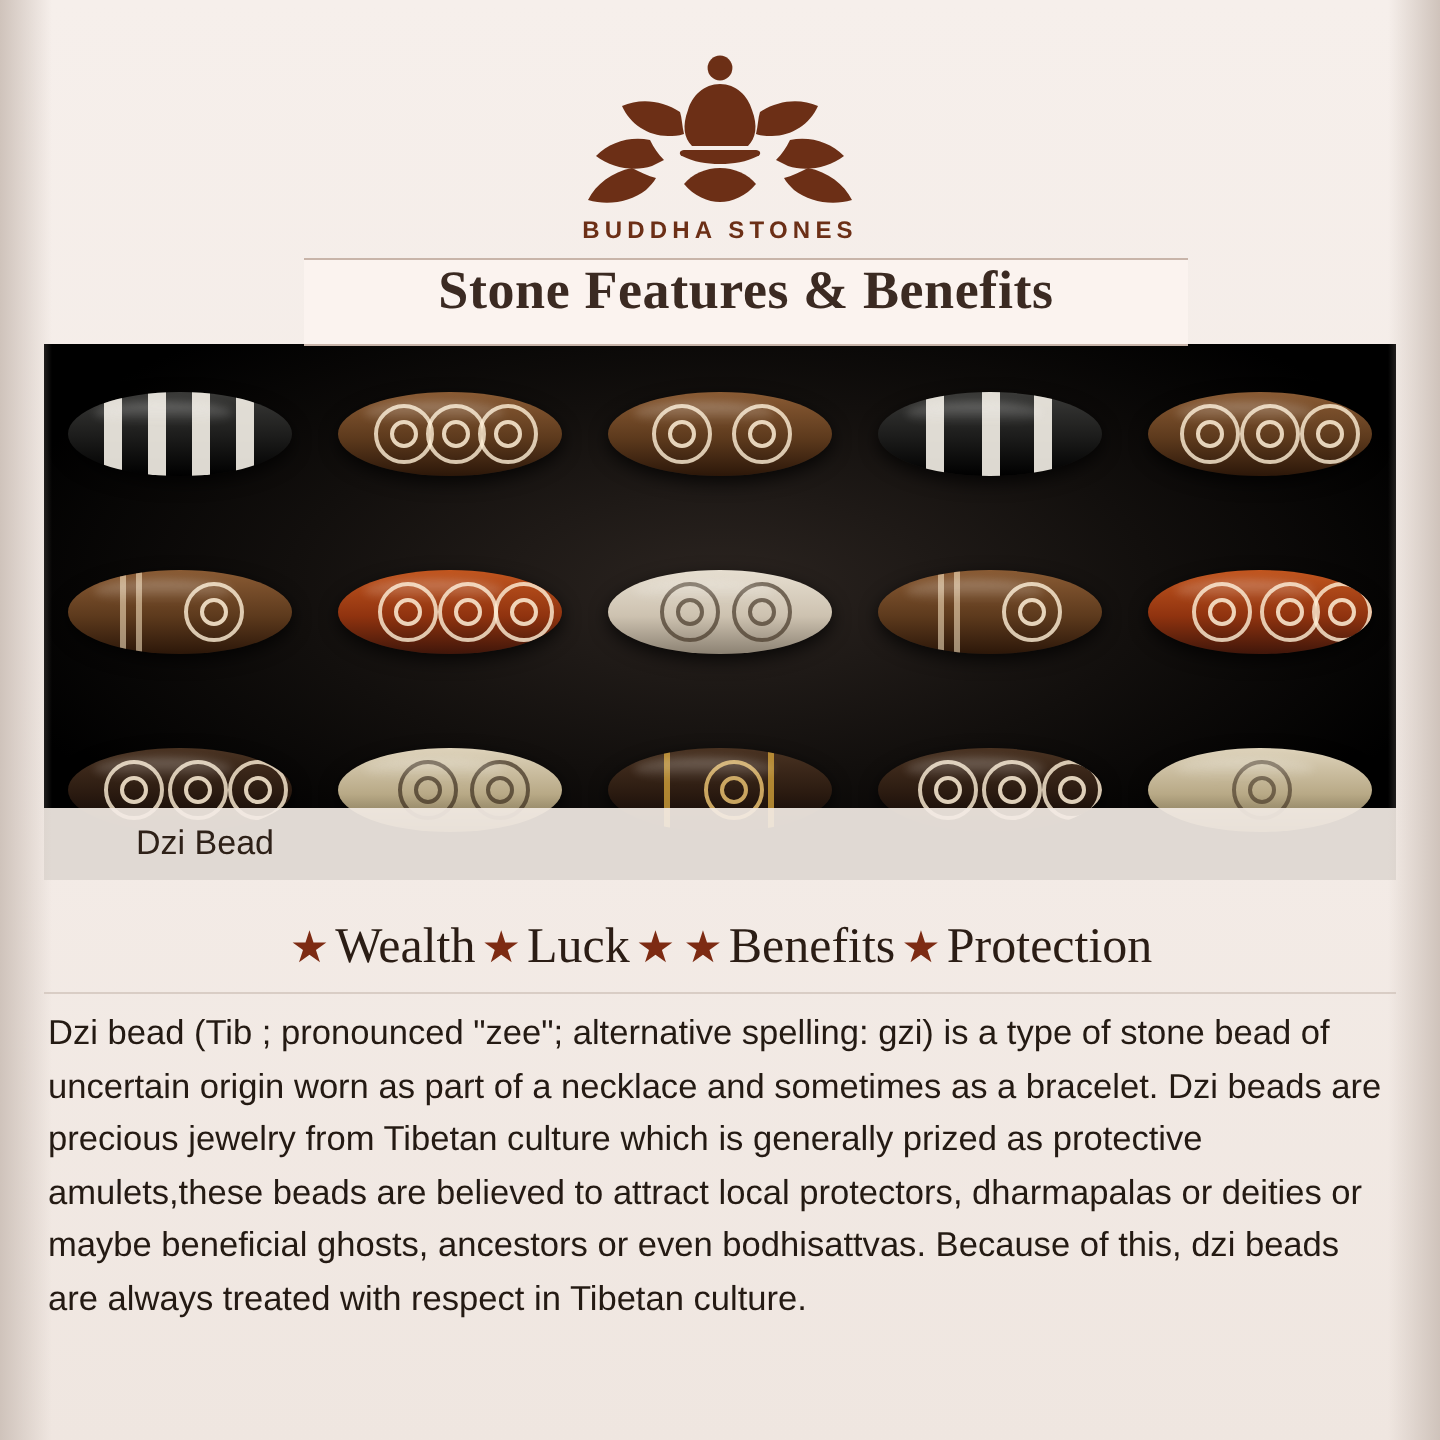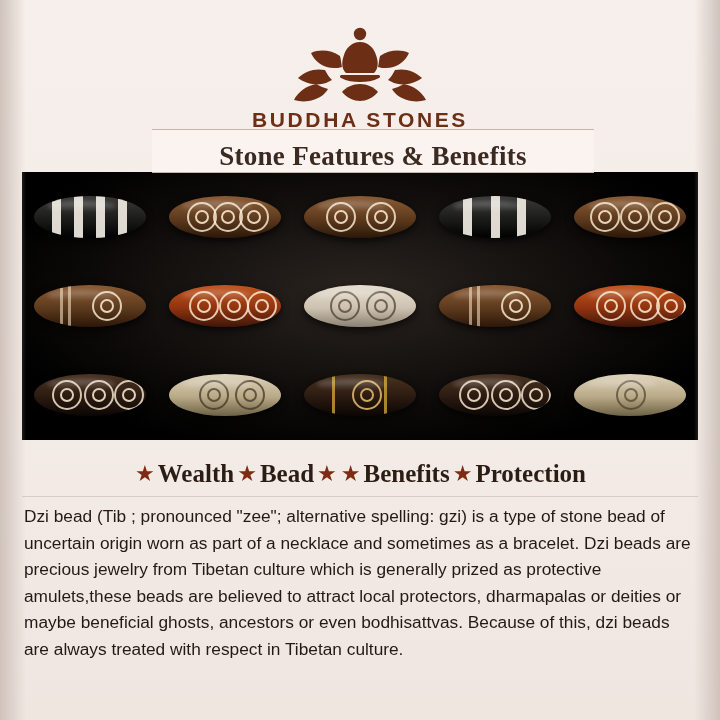--- a/index.html
+++ b/index.html
@@ -47,40 +47,40 @@
     left: 0;
     width: 720px;
     text-align: center;
   }
   .logo-mark {
     display: block;
     margin: 0 auto;
   }
   .brand-name {
     margin-top: 2px;
-    font-size: 21px;
+    font-size: 12px;
     letter-spacing: 2.6px;
     color: #6c2f16;
     font-weight: 700;
     font-family: "Liberation Sans", sans-serif;
     text-align: center;
   }
 
   
   .title-banner {
     position: absolute;
     top: 129px;
     left: 152px;
     width: 442px;
     height: 42px;
     background: #fbf3ef;
     border-top: 1px solid #c8b4a9;
     border-bottom: 1px solid #c8b4a9;
     display: flex;
-    align-items: flex-end;
+    align-items: flex-start;
     justify-content: center;
     z-index: 4;
   }
   .title-banner .title-text {
     font-family: "Liberation Serif", serif;
     font-size: 27px;
     font-weight: 700;
     color: #3b2a22;
     letter-spacing: 0.3px;
   }
@@ -211,21 +211,21 @@
     border-bottom: 1px solid #d9cdc5;
   }
   .benefits .star {
     color: #7d2b13;
     font-size: 22px;
     line-height: 1;
     margin: 0 1px;
   }
   .benefits .benefit-word {
     font-family: "Liberation Serif", serif;
-    font-weight: 700;
+    font-weight: 400;
     font-size: 25px;
     color: #2b1d15;
     letter-spacing: 0;
   }
 
   
   .body-copy {
     position: absolute;
     top: 503px;
     left: 24px;
@@ -416,26 +416,29 @@
         <span class="ring" style="left:42px;border-color:rgba(60,45,30,.6)">
             <i style="border-color:rgba(60,45,30,.6)"></i>
           </span>
         <span class="glint"></span>
       </div>
 
     </div>
 
   </div>
 
+  <div class="caption-bar">
+    <span class="caption-text">Dzi Bead</span>
+  </div>
 
   <div class="benefits">
     <span class="star">★</span>
     <span class="benefit-word">Wealth</span>
     <span class="star">★</span>
-    <span class="benefit-word">Bead</span>
+    <span class="benefit-word">Luck</span>
     <span class="star">★</span>
     <span class="star">★</span>
     <span class="benefit-word">Benefits</span>
     <span class="star">★</span>
     <span class="benefit-word">Protection</span>
   </div>
 
   <div class="body-copy">Dzi bead (Tib ; pronounced "zee"; alternative spelling: gzi) is a type of stone bead of uncertain origin worn as part of a necklace and sometimes as a bracelet. Dzi beads are precious jewelry from Tibetan culture which is generally prized as protective amulets,these beads are believed to attract local protectors, dharmapalas or deities or maybe beneficial ghosts, ancestors or even bodhisattvas. Because of this, dzi beads are always treated with respect in Tibetan culture.</div>
 
 </div>

